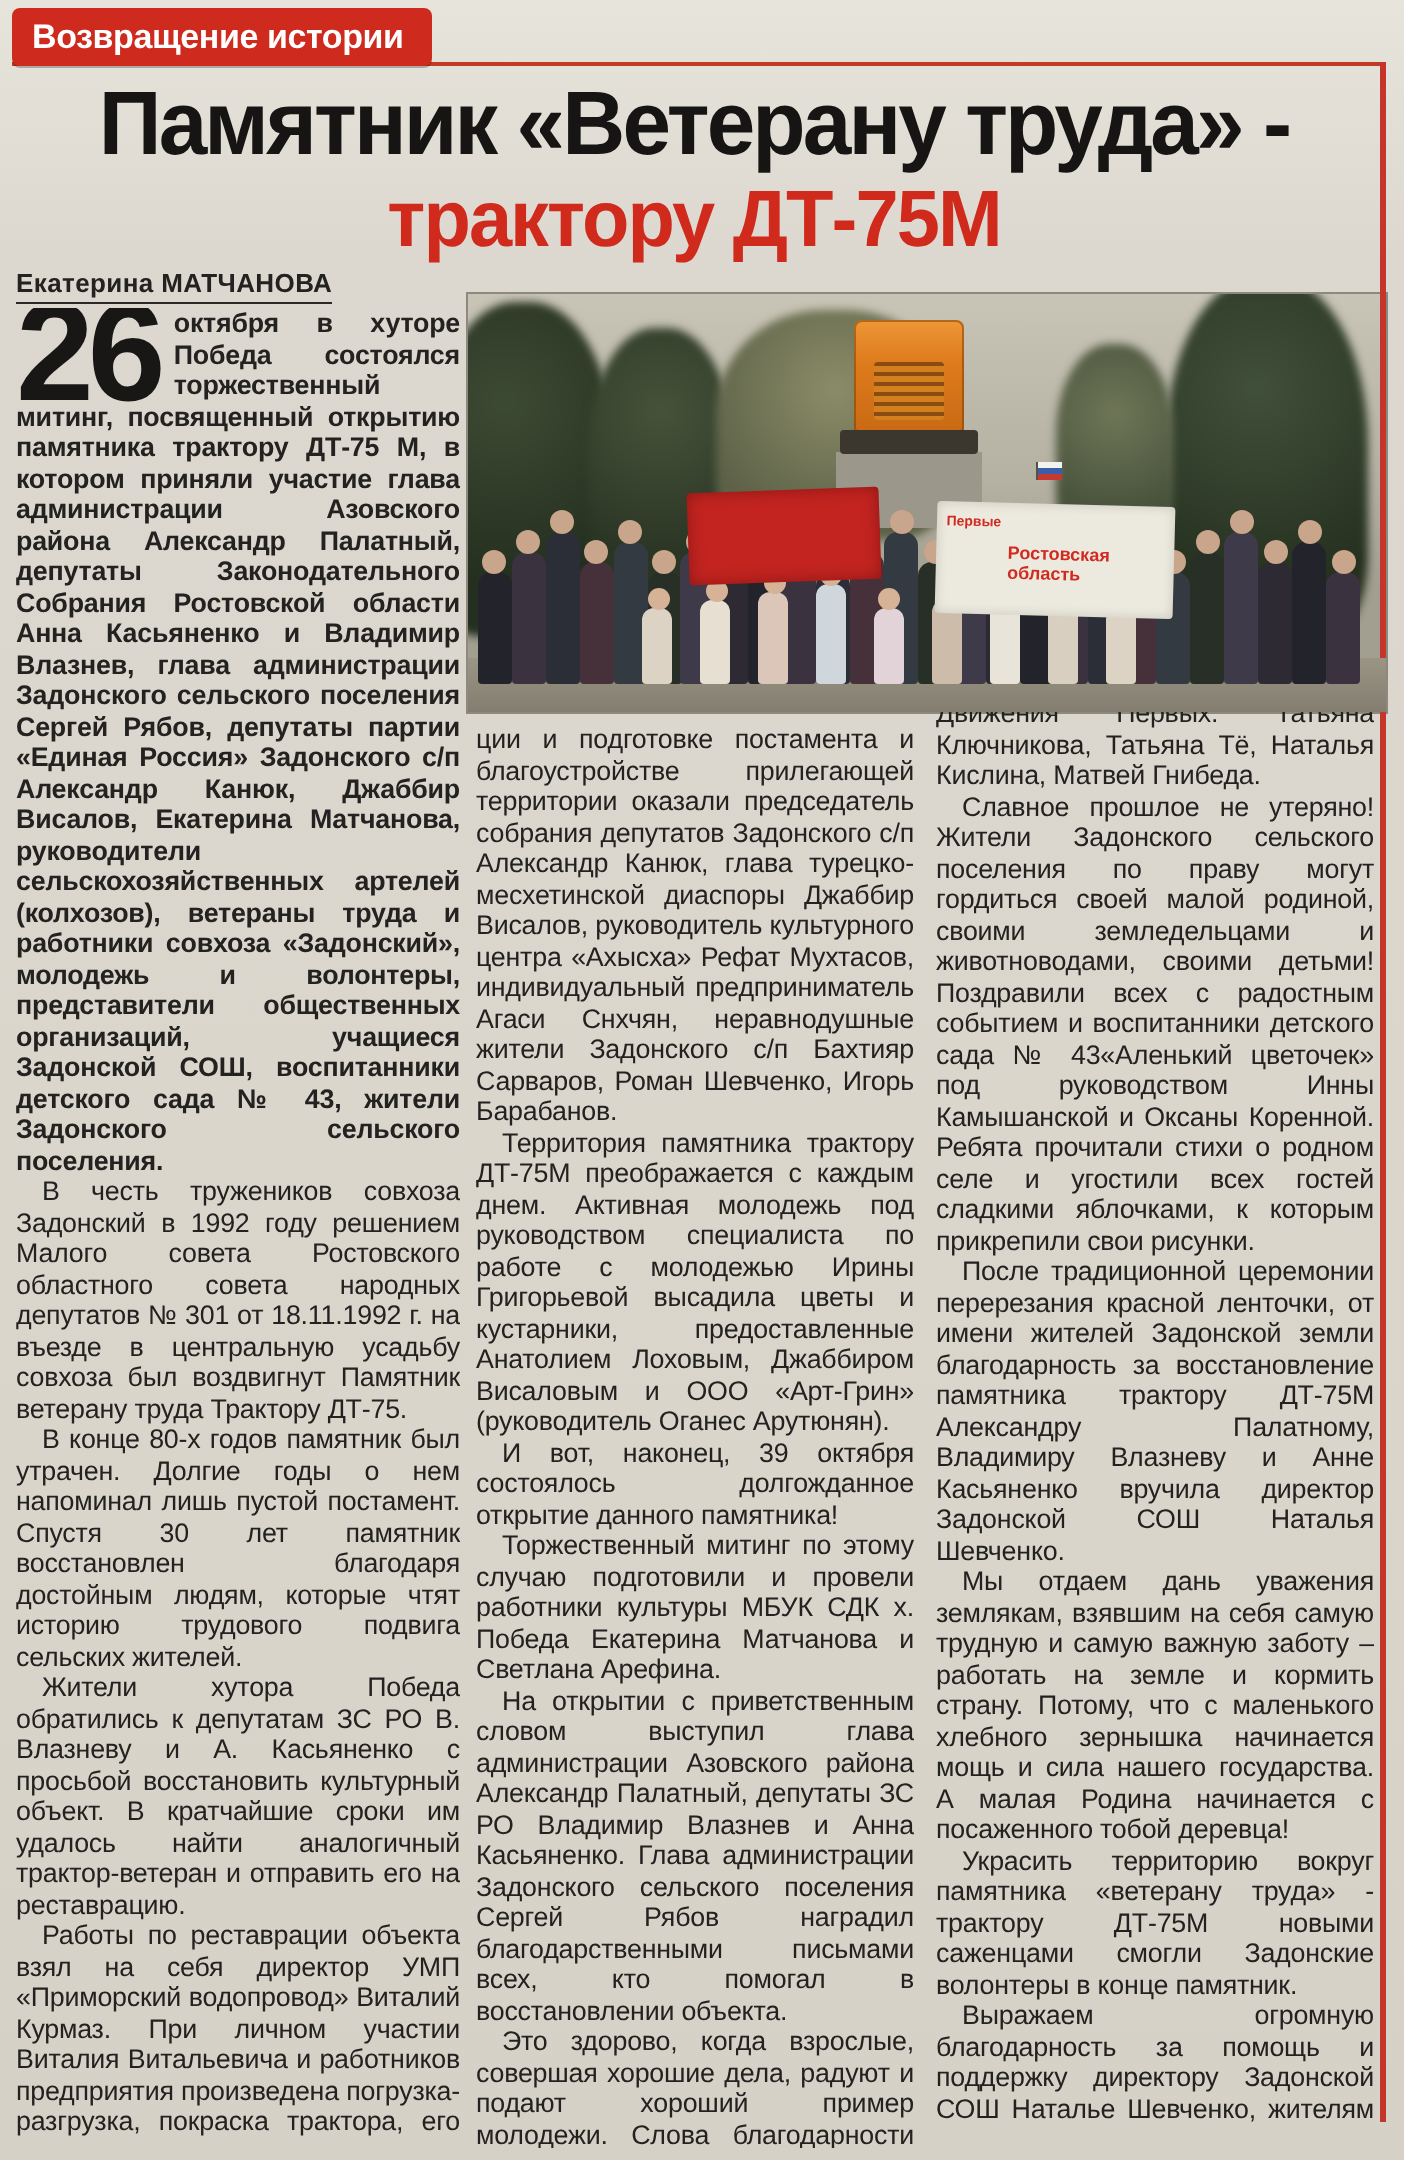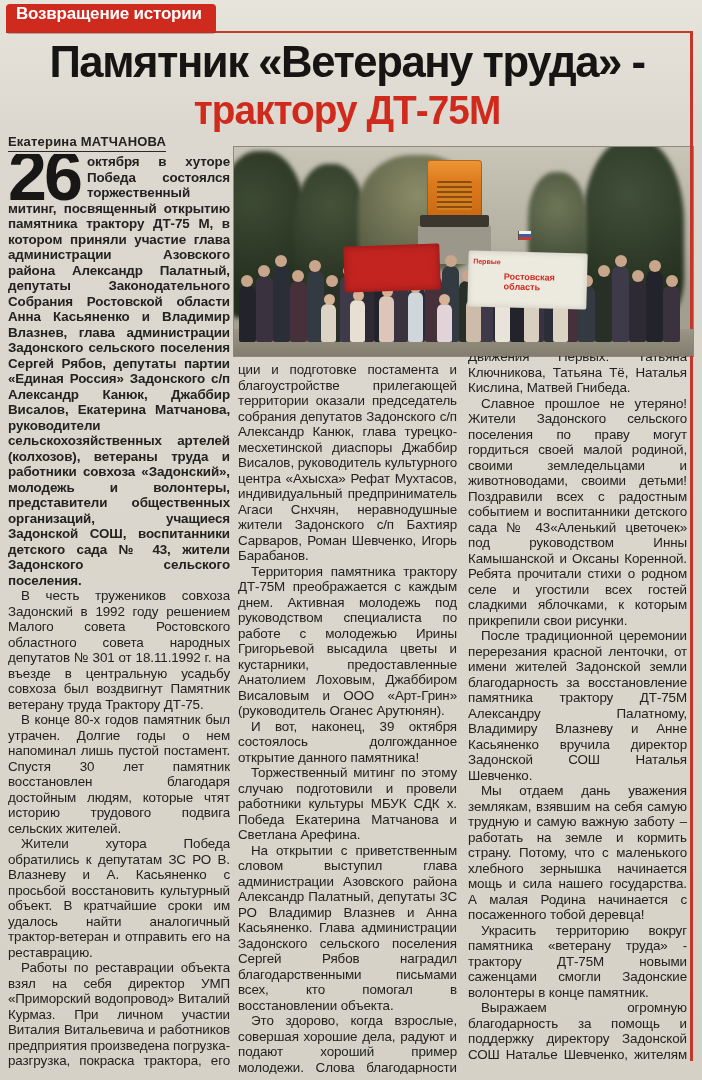--- a/index.html
+++ b/index.html
@@ -1,21 +1,21 @@
 <!DOCTYPE html>
 <html lang="ru"><head>
 <meta charset="utf-8">
 <style>
   html,body{margin:0;padding:0;}
   body{width:702px;height:1080px;overflow:hidden;font-family:"Liberation Sans",sans-serif;}
   .page{position:relative;width:702px;height:1080px;overflow:hidden;color:#232220;
         background:linear-gradient(180deg,#e7e4dc 0%,#dcd8cf 12%,#d9d5cb 70%,#d5d1c6 100%);}
   
   .rubric{position:absolute;left:6px;top:4px;height:29px;background:#cf2a1e;border-radius:4px;
-          display:flex;align-items:flex-start;padding:0 14px 0 10px;z-index:3;
+          display:flex;align-items:center;padding:0 14px 0 10px;z-index:3;
           box-shadow:0 1px 0 rgba(0,0,0,.25);}
   .rubric span{color:#ffffff;font-weight:700;font-size:17px;letter-spacing:-.2px;}
   .topline{position:absolute;left:6px;top:31px;width:686px;height:2px;background:#c23a28;z-index:2;}
   .rightline{position:absolute;left:690px;top:31px;width:3px;height:1030px;background:#c5362a;z-index:2;}
   
   .title1{position:absolute;left:0;top:36px;width:694px;margin:0;text-align:center;
           font-size:45px;font-weight:700;color:#161514;letter-spacing:-1.5px;transform:scaleX(.97);}
   .title2{position:absolute;left:0;top:88px;width:694px;margin:0;text-align:center;
           font-size:40px;font-weight:700;color:#d02a1d;letter-spacing:-1px;transform:scaleX(.97);}
   .byline{position:absolute;left:8px;top:134px;font-size:13px;font-weight:700;

